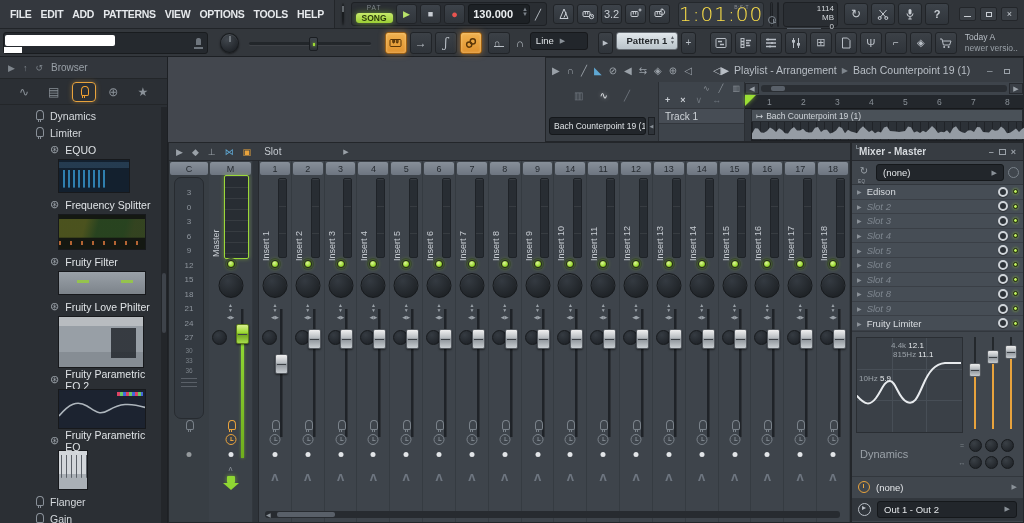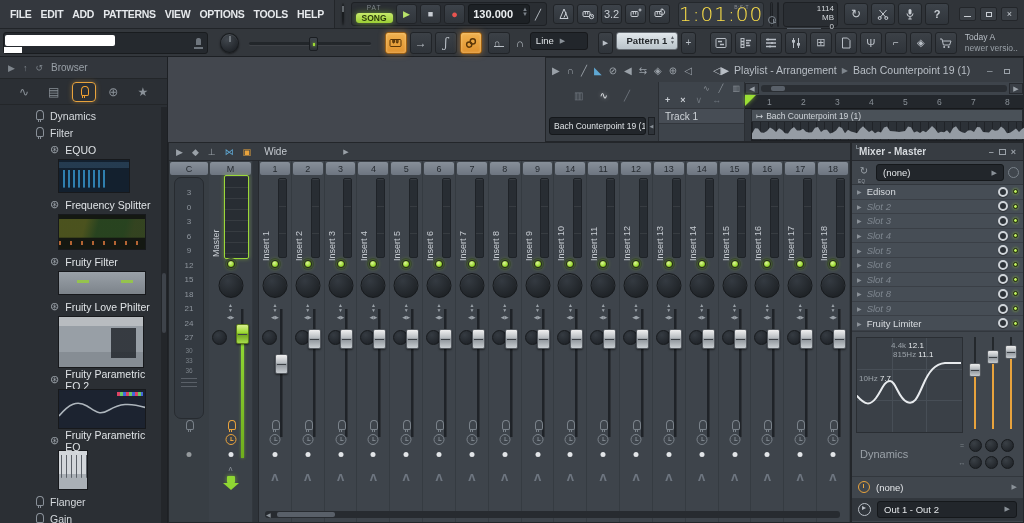--- a/index.html
+++ b/index.html
@@ -488,21 +488,21 @@
         <span class="br-tab ">⊕</span>
         <span class="br-tab ">★</span>
       </div>
     <div class="br-tree" id="br-tree">
         <div class="tr-row folder">
           <span class="plug-ic" style="color:#8a9199"></span>
           <span>Dynamics</span>
         </div>
         <div class="tr-row folder">
           <span class="plug-ic" style="color:#8a9199"></span>
-          <span>Filter</span>
+          <span>Limiter</span>
         </div>
         <div class="tr-row plugin">
           <span class="gear">⊛</span>
           <span>EQUO</span>
         </div>
         <div class="thumb t-equo"></div>
         <div class="tr-row plugin">
           <span class="gear">⊛</span>
           <span>Frequency Splitter</span>
         </div>
@@ -624,21 +624,21 @@
     </div>
   </div>
 
   <div class="mixer">
     <div class="mx-title">
       <span>▶</span>
       <span>◆</span>
       <span>⊥</span>
       <span class="blue">⋈</span>
       <span class="orange">▣</span>
-      <span class="mode">Wide</span>
+      <span class="mode">Slot</span>
       <span style="font-size:7px">▶</span>
     </div>
     <div class="mx-body">
       <div class="ccol">
         <div class="s-head">C</div>
         <div class="c-well" id="c-well">
             <span class="tick">3</span>
             <span class="tick">0</span>
             <span class="tick">3</span>
             <span class="tick">6</span>
@@ -1054,21 +1054,21 @@
      <span class="sled"></span>
    </div>
       </div>
     <div class="eqzone">
       <div class="eqgraph">
         <svg width="104" height="96" viewBox="0 0 104 96">
           <path d="M0,58 C8,67 13,68 19,60 C25,52 27,43 33,43 C39,43 41,60 50,64 C57,67 60,61 66,47 C72,33 78,26 88,25 L104,25" fill="none" stroke="#e8ebee" stroke-width="2" stroke-linecap="round"></path>
         </svg>
         <span class="eqlab ep0" id="ep0"><span class="f">4.4k</span> <span class="v">12.1</span></span>
         <span class="eqlab ep1" id="ep1"><span class="f">815Hz</span> <span class="v">11.1</span></span>
-        <span class="eqlab ep2" id="ep2"><span class="f">10Hz</span> <span class="v">7.7</span></span>
+        <span class="eqlab ep2" id="ep2"><span class="f">10Hz</span> <span class="v">5.9</span></span>
       </div>
       <div class="eqfaders" id="eqfaders">
           <div class="eqf">
      <div class="tr"></div>
             <div class="st" style="top: 40px; height: 52px;"></div>
             <div class="cp" style="top:26px"></div>
    </div>
           <div class="eqf">
      <div class="tr"></div>
             <div class="st" style="top: 27px; height: 65px;"></div>

